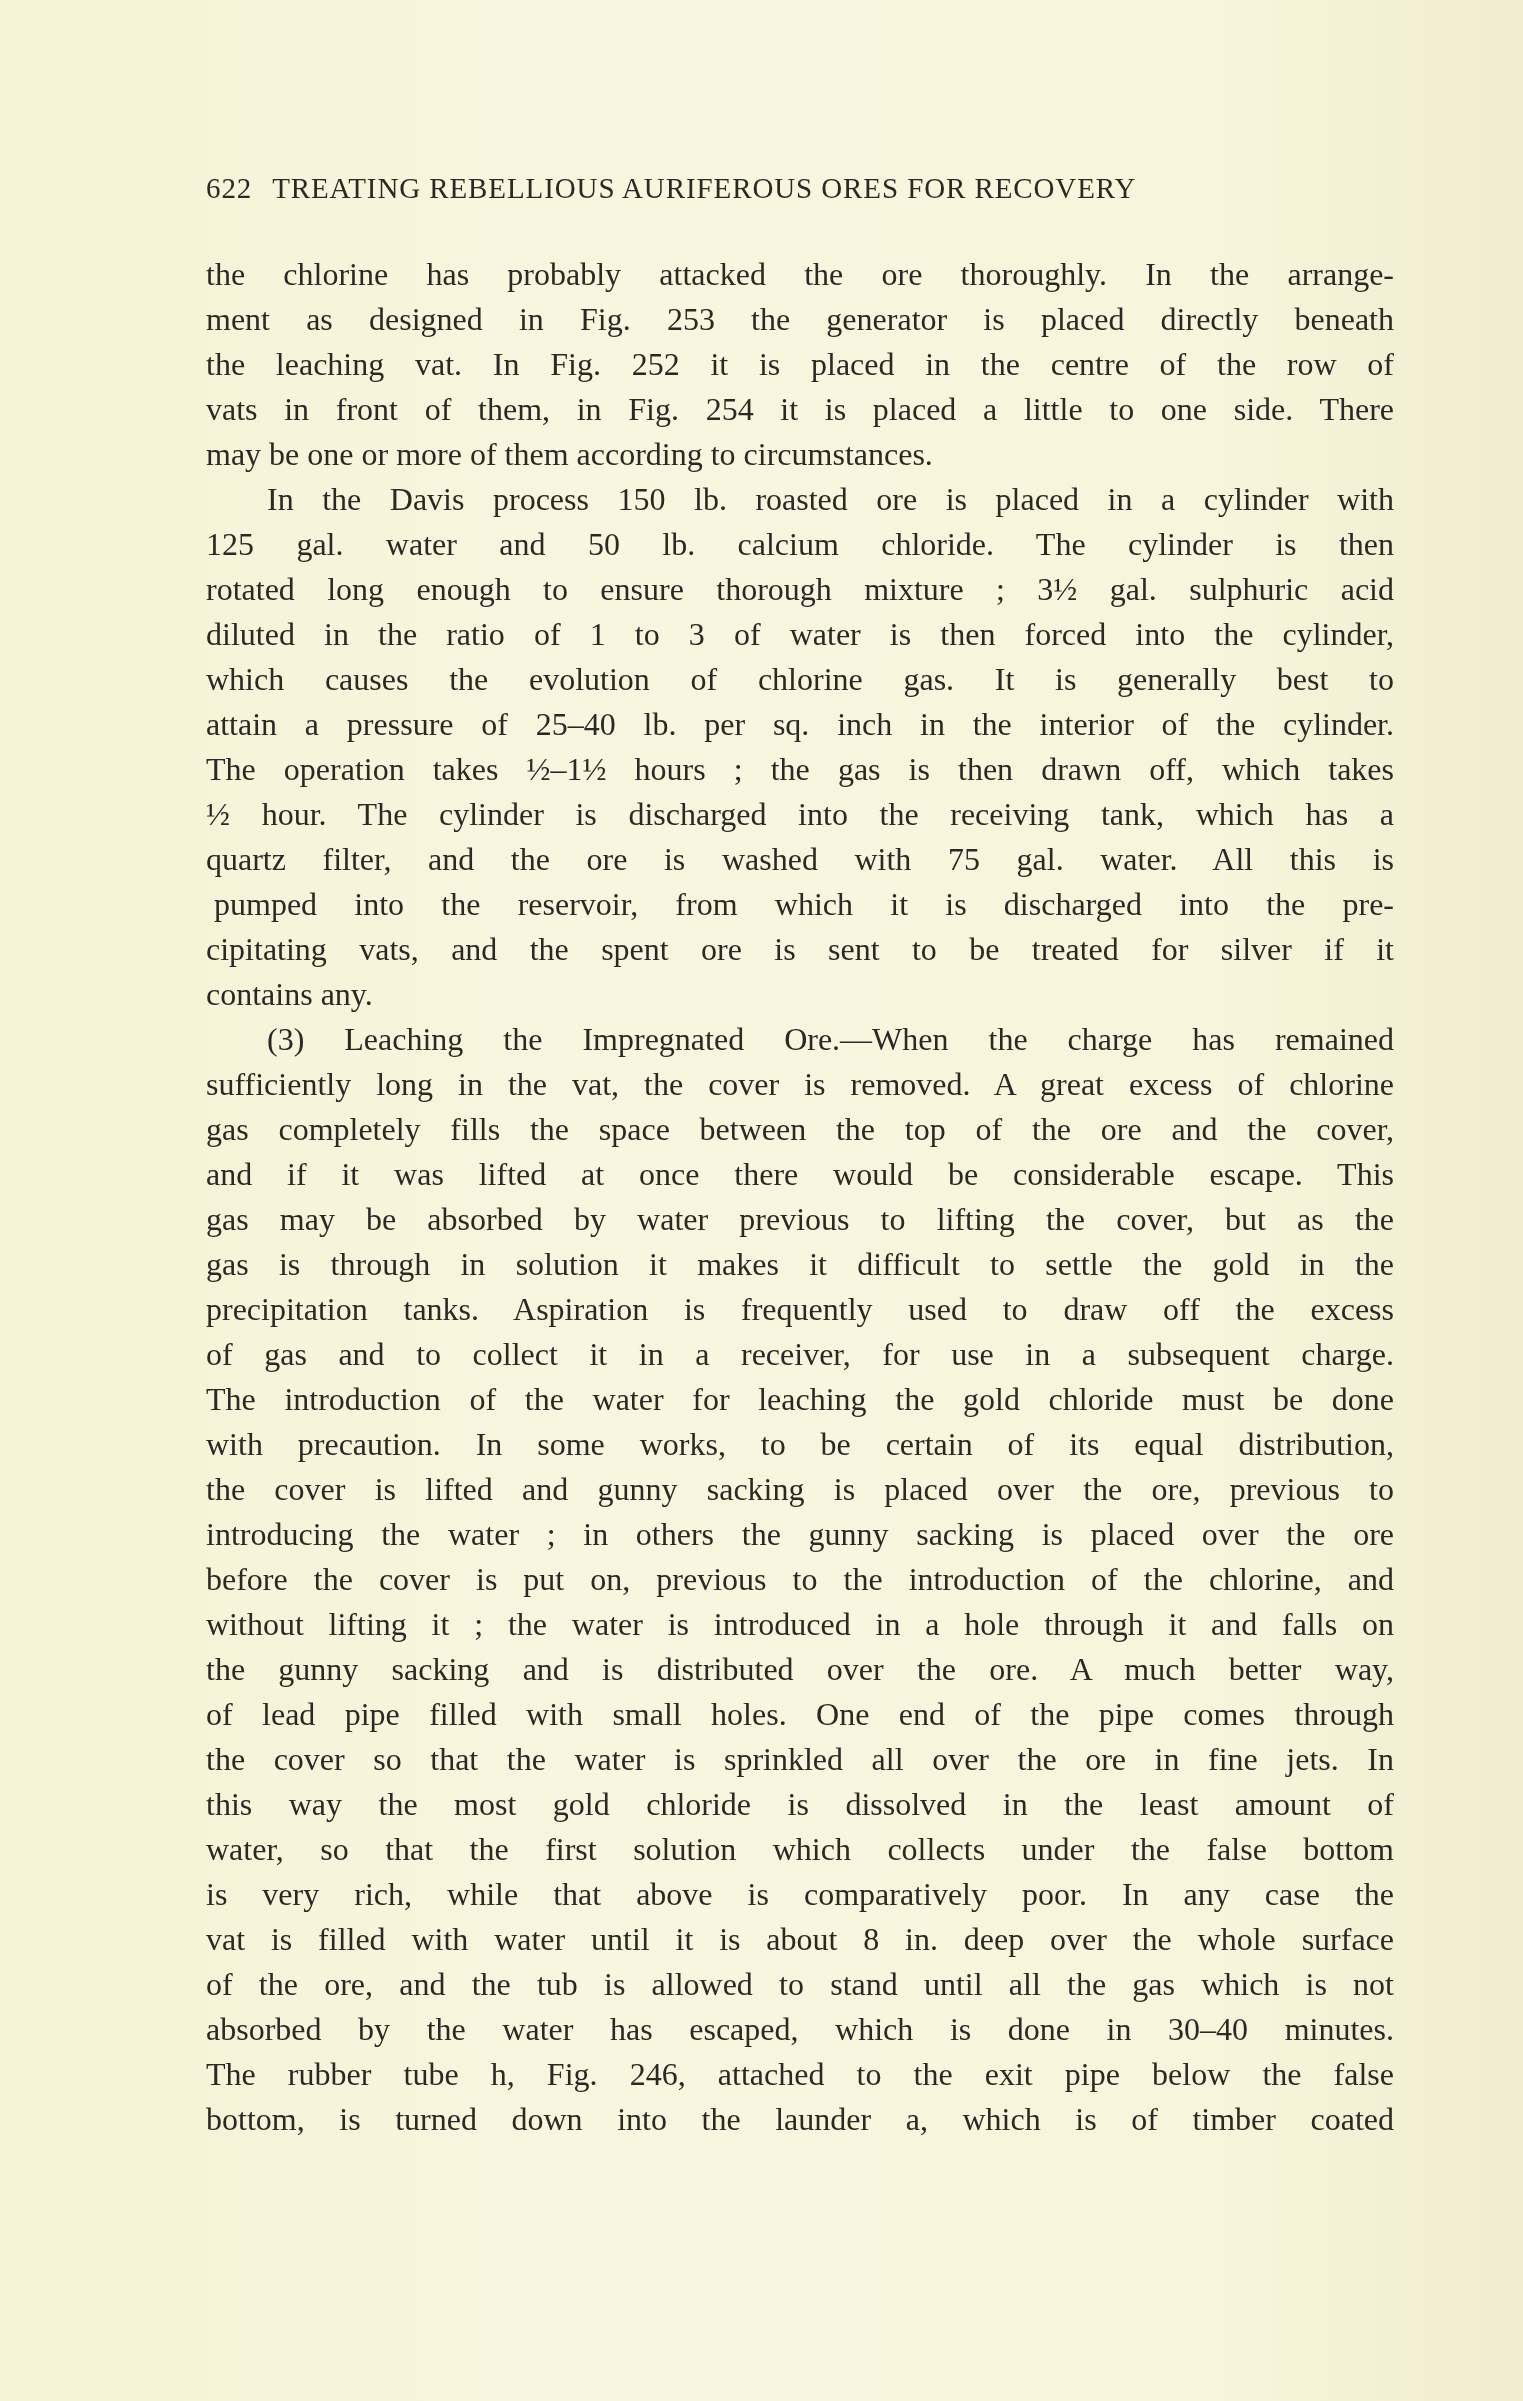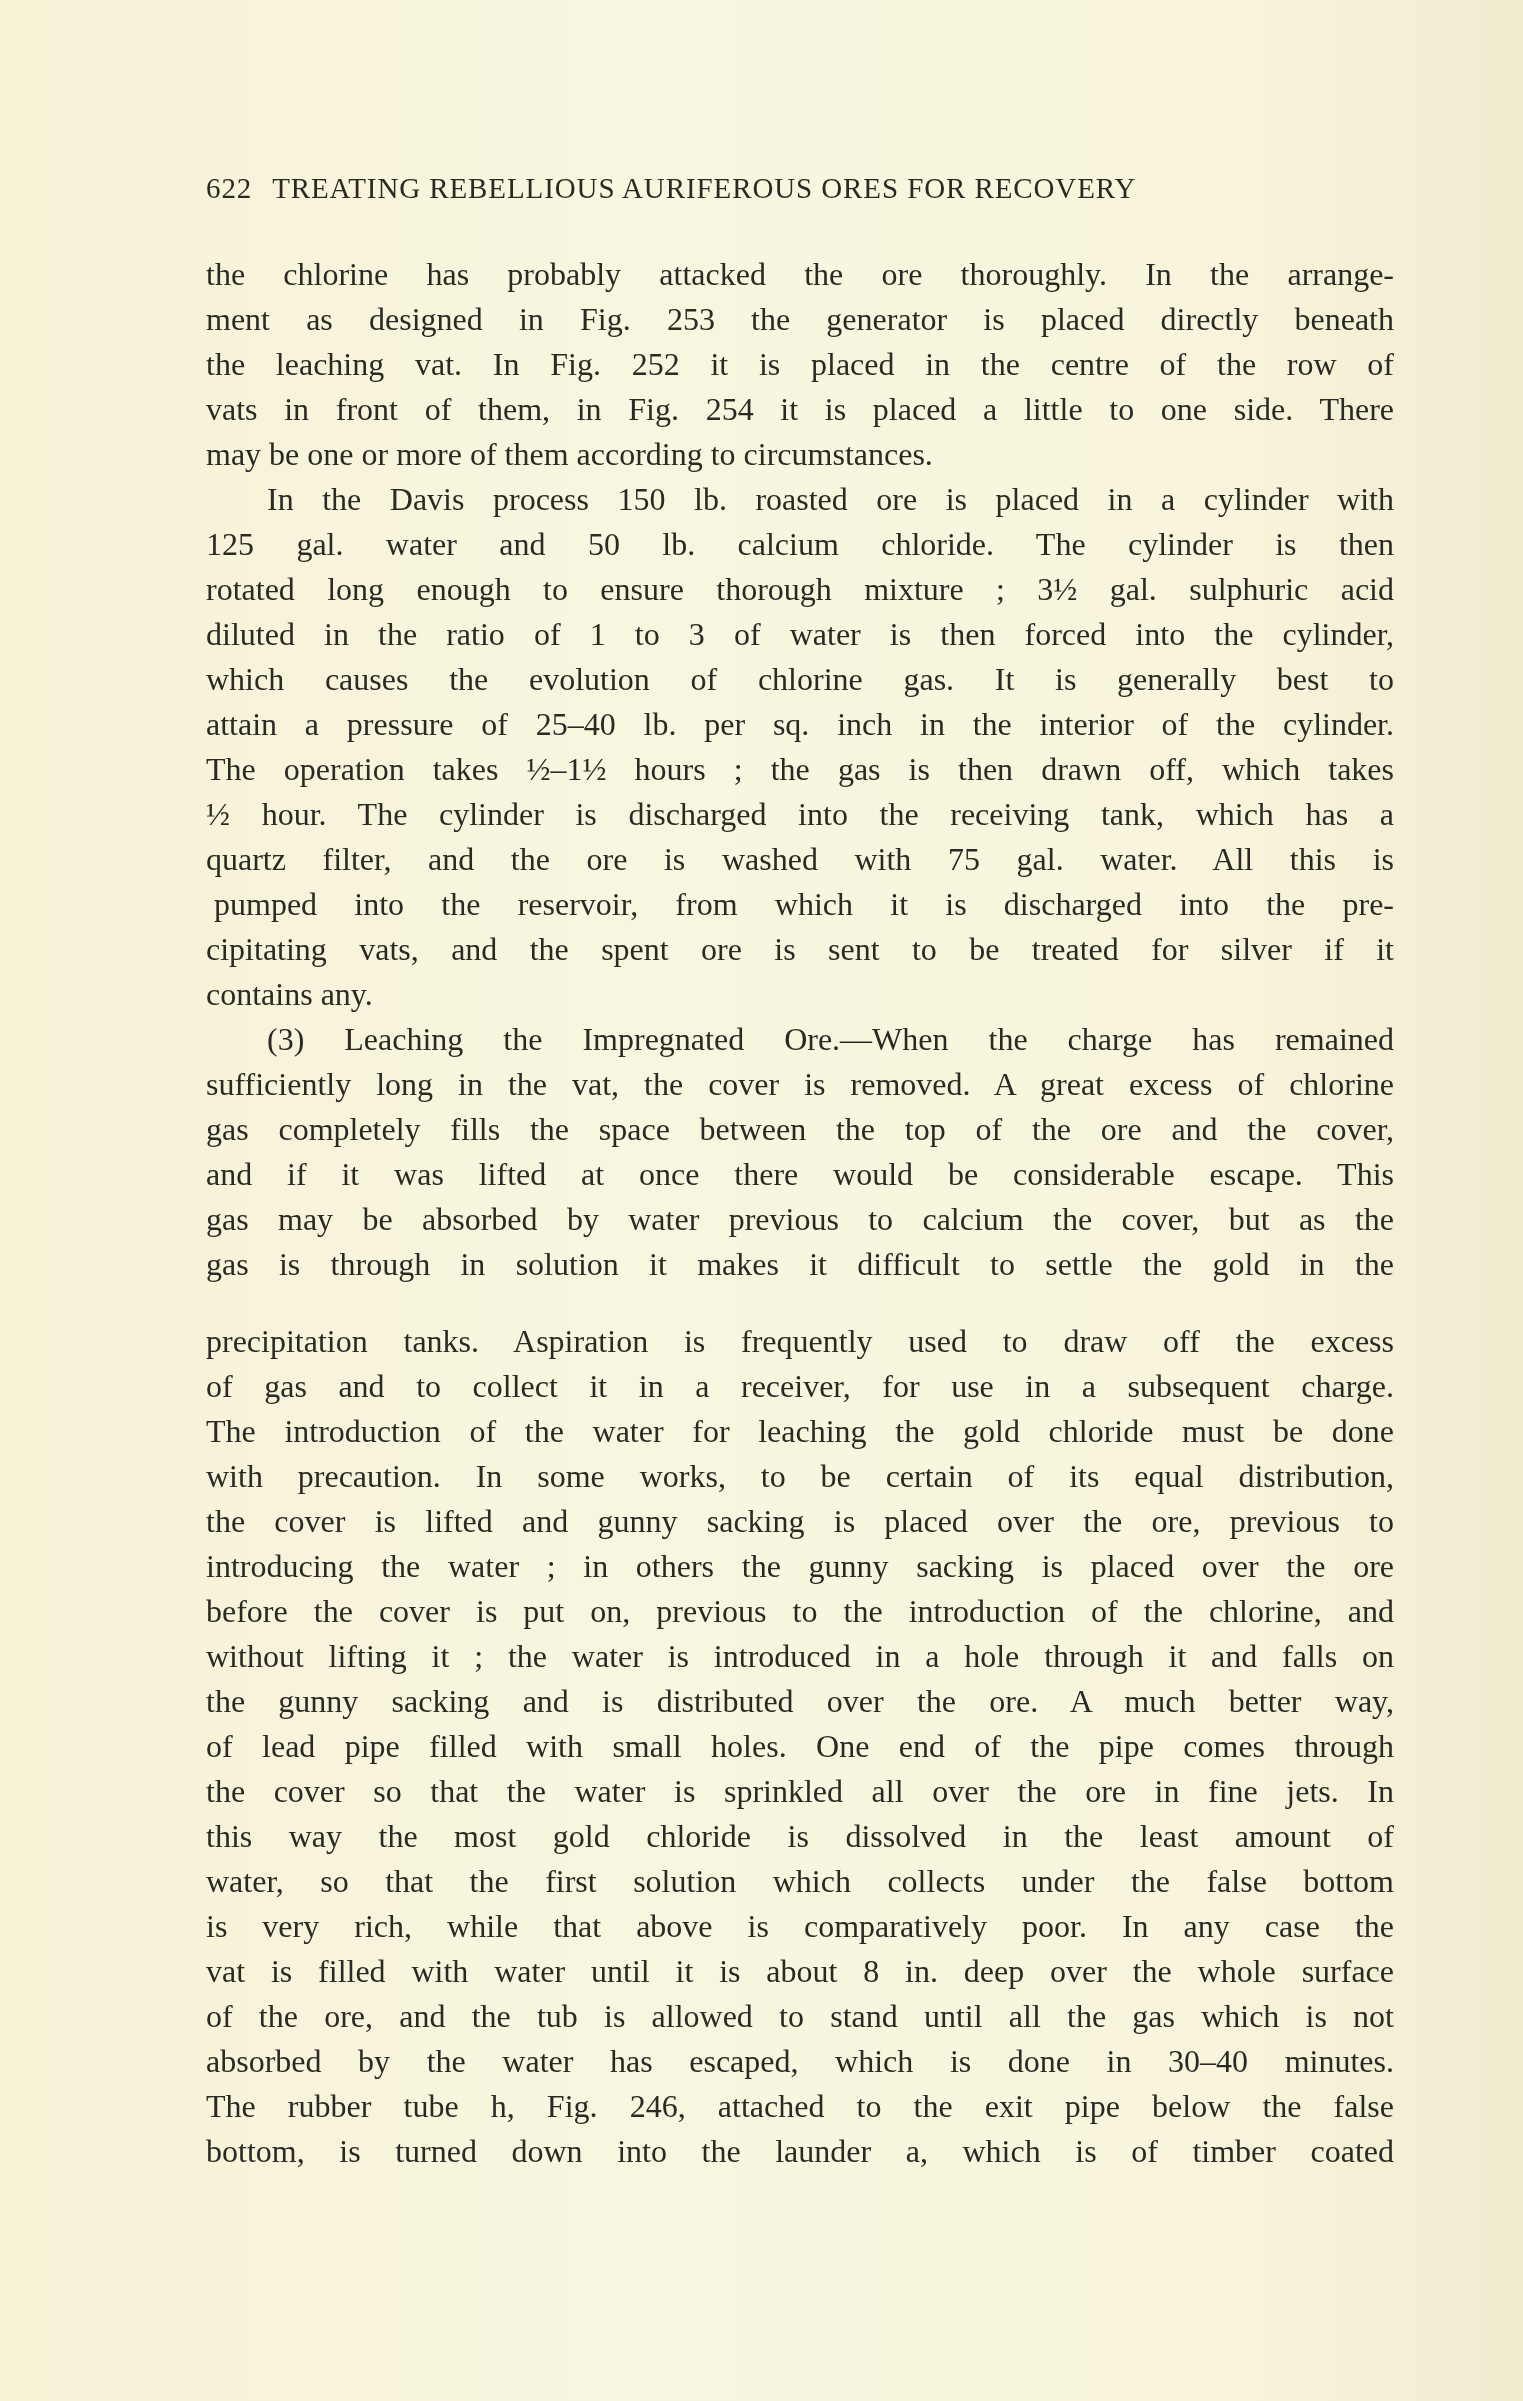--- a/index.html
+++ b/index.html
@@ -48,23 +48,23 @@
     <div class="line" style="white-space: normal;">The operation takes ½–1½ hours ; the gas is then drawn off, which takes</div>
     <div class="line" style="white-space: normal;">½ hour.  The cylinder is discharged into the receiving tank, which has a</div>
     <div class="line" style="white-space: normal;">quartz filter, and the ore is washed with 75 gal. water.  All this is</div>
     <div class="line" style="white-space: normal; margin-left: 8px;">pumped into the reservoir, from which it is discharged into the pre-</div>
     <div class="line" style="white-space: normal;">cipitating vats, and the spent ore is sent to be treated for silver if it</div>
     <div class="line last" style="white-space: normal;">contains any.</div>
     <div class="line indent" style="white-space: normal;">(3) Leaching the Impregnated Ore.—When the charge has remained</div>
     <div class="line" style="white-space: normal;">sufficiently long in the vat, the cover is removed.  A great excess of chlorine</div>
     <div class="line" style="white-space: normal;">gas completely fills the space between the top of the ore and the cover,</div>
     <div class="line" style="white-space: normal;">and if it was lifted at once there would be considerable escape.  This</div>
-    <div class="line" style="white-space: normal;">gas may be absorbed by water previous to calcium the cover, but as the</div>
+    <div class="line" style="white-space: normal;">gas may be absorbed by water previous to lifting the cover, but as the</div>
     <div class="line" style="white-space: normal;">gas is through in solution it makes it difficult to settle the gold in the</div>
-    <div class="line" style="white-space: normal; margin-top: 32px;">precipitation tanks.  Aspiration is frequently used to draw off the excess</div>
+    <div class="line" style="white-space: normal;">precipitation tanks.  Aspiration is frequently used to draw off the excess</div>
     <div class="line" style="white-space: normal;">of gas and to collect it in a receiver, for use in a subsequent charge.</div>
     <div class="line" style="white-space: normal;">The introduction of the water for leaching the gold chloride must be done</div>
     <div class="line" style="white-space: normal;">with precaution.  In some works, to be certain of its equal distribution,</div>
     <div class="line" style="white-space: normal;">the cover is lifted and gunny sacking is placed over the ore, previous to</div>
     <div class="line" style="white-space: normal;">introducing the water ; in others the gunny sacking is placed over the ore</div>
     <div class="line" style="white-space: normal;">before the cover is put on, previous to the introduction of the chlorine, and</div>
     <div class="line" style="white-space: normal;">without lifting it ; the water is introduced in a hole through it and falls on</div>
     <div class="line" style="white-space: normal;">the gunny sacking and is distributed over the ore.  A much better way,</div>
     <div class="line" style="white-space: normal;">of lead pipe filled with small holes.  One end of the pipe comes through</div>
     <div class="line" style="white-space: normal;">the cover so that the water is sprinkled all over the ore in fine jets.  In</div>

